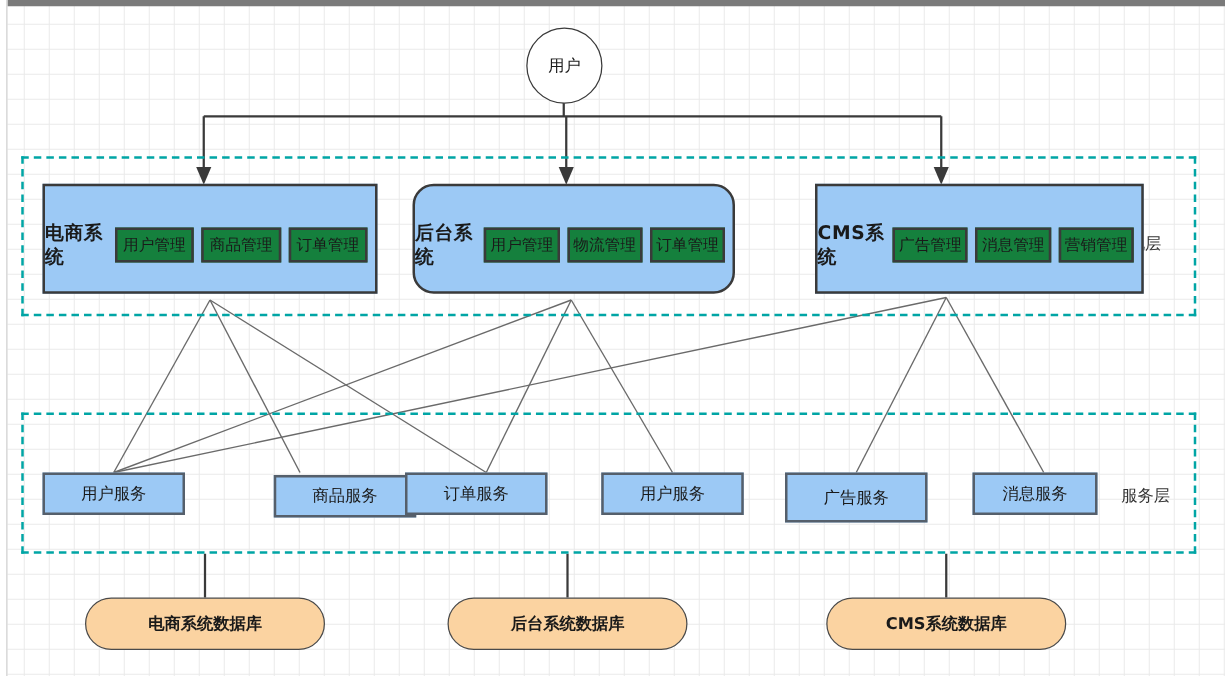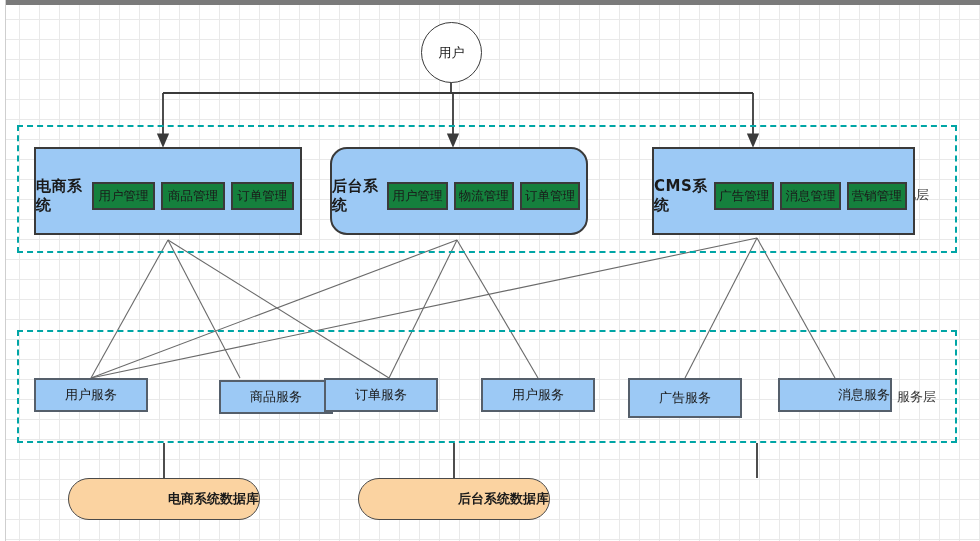--- a/index.html
+++ b/index.html
@@ -83,21 +83,21 @@
     display:flex;align-items:center;justify-content:center;
     font-size:13px;color:#1a1a1a;font-family:Liberation Serif, serif;
   }
 
   .db-box{
     position:absolute;
     box-sizing:border-box;
     background:#fbd3a1;
     border:1.6px solid #4a4a4a;
     border-radius:24px;
-    display:flex;align-items:center;justify-content:flex-end;
+    display:flex;align-items:center;justify-content:center;
     font-size:13px;font-weight:bold;color:#1a1a1a;
   }
 
   .actor{
     position:absolute;
     box-sizing:border-box;
     border:1.6px solid #3a3a3a;
     border-radius:50%;
     background:#ffffff;
     display:flex;align-items:center;justify-content:center;
@@ -190,24 +190,27 @@
   </div>
   <div class="svc-box" style="left:324px;top:378px;width:114px;height:34px;">
     <span>订单服务</span>
   </div>
   <div class="svc-box" style="left:481px;top:378px;width:114px;height:34px;">
     <span>用户服务</span>
   </div>
   <div class="svc-box" style="left:628px;top:378px;width:114px;height:40px;">
     <span>广告服务</span>
   </div>
-  <div class="svc-box" style="left:778px;top:378px;width:114px;height:34px;justify-content:flex-end;">
+  <div class="svc-box" style="left:778px;top:378px;width:100px;height:34px;">
     <span>消息服务</span>
   </div>
 
   <div class="db-box" style="left:68px;top:478px;width:192px;height:42px;">
     <span>电商系统数据库</span>
   </div>
   <div class="db-box" style="left:358px;top:478px;width:192px;height:42px;">
     <span>后台系统数据库</span>
   </div>
+  <div class="db-box" style="left:661px;top:478px;width:192px;height:42px;">
+    <span>CMS系统数据库</span>
+  </div>
 
 </div>
 
 </body></html>

